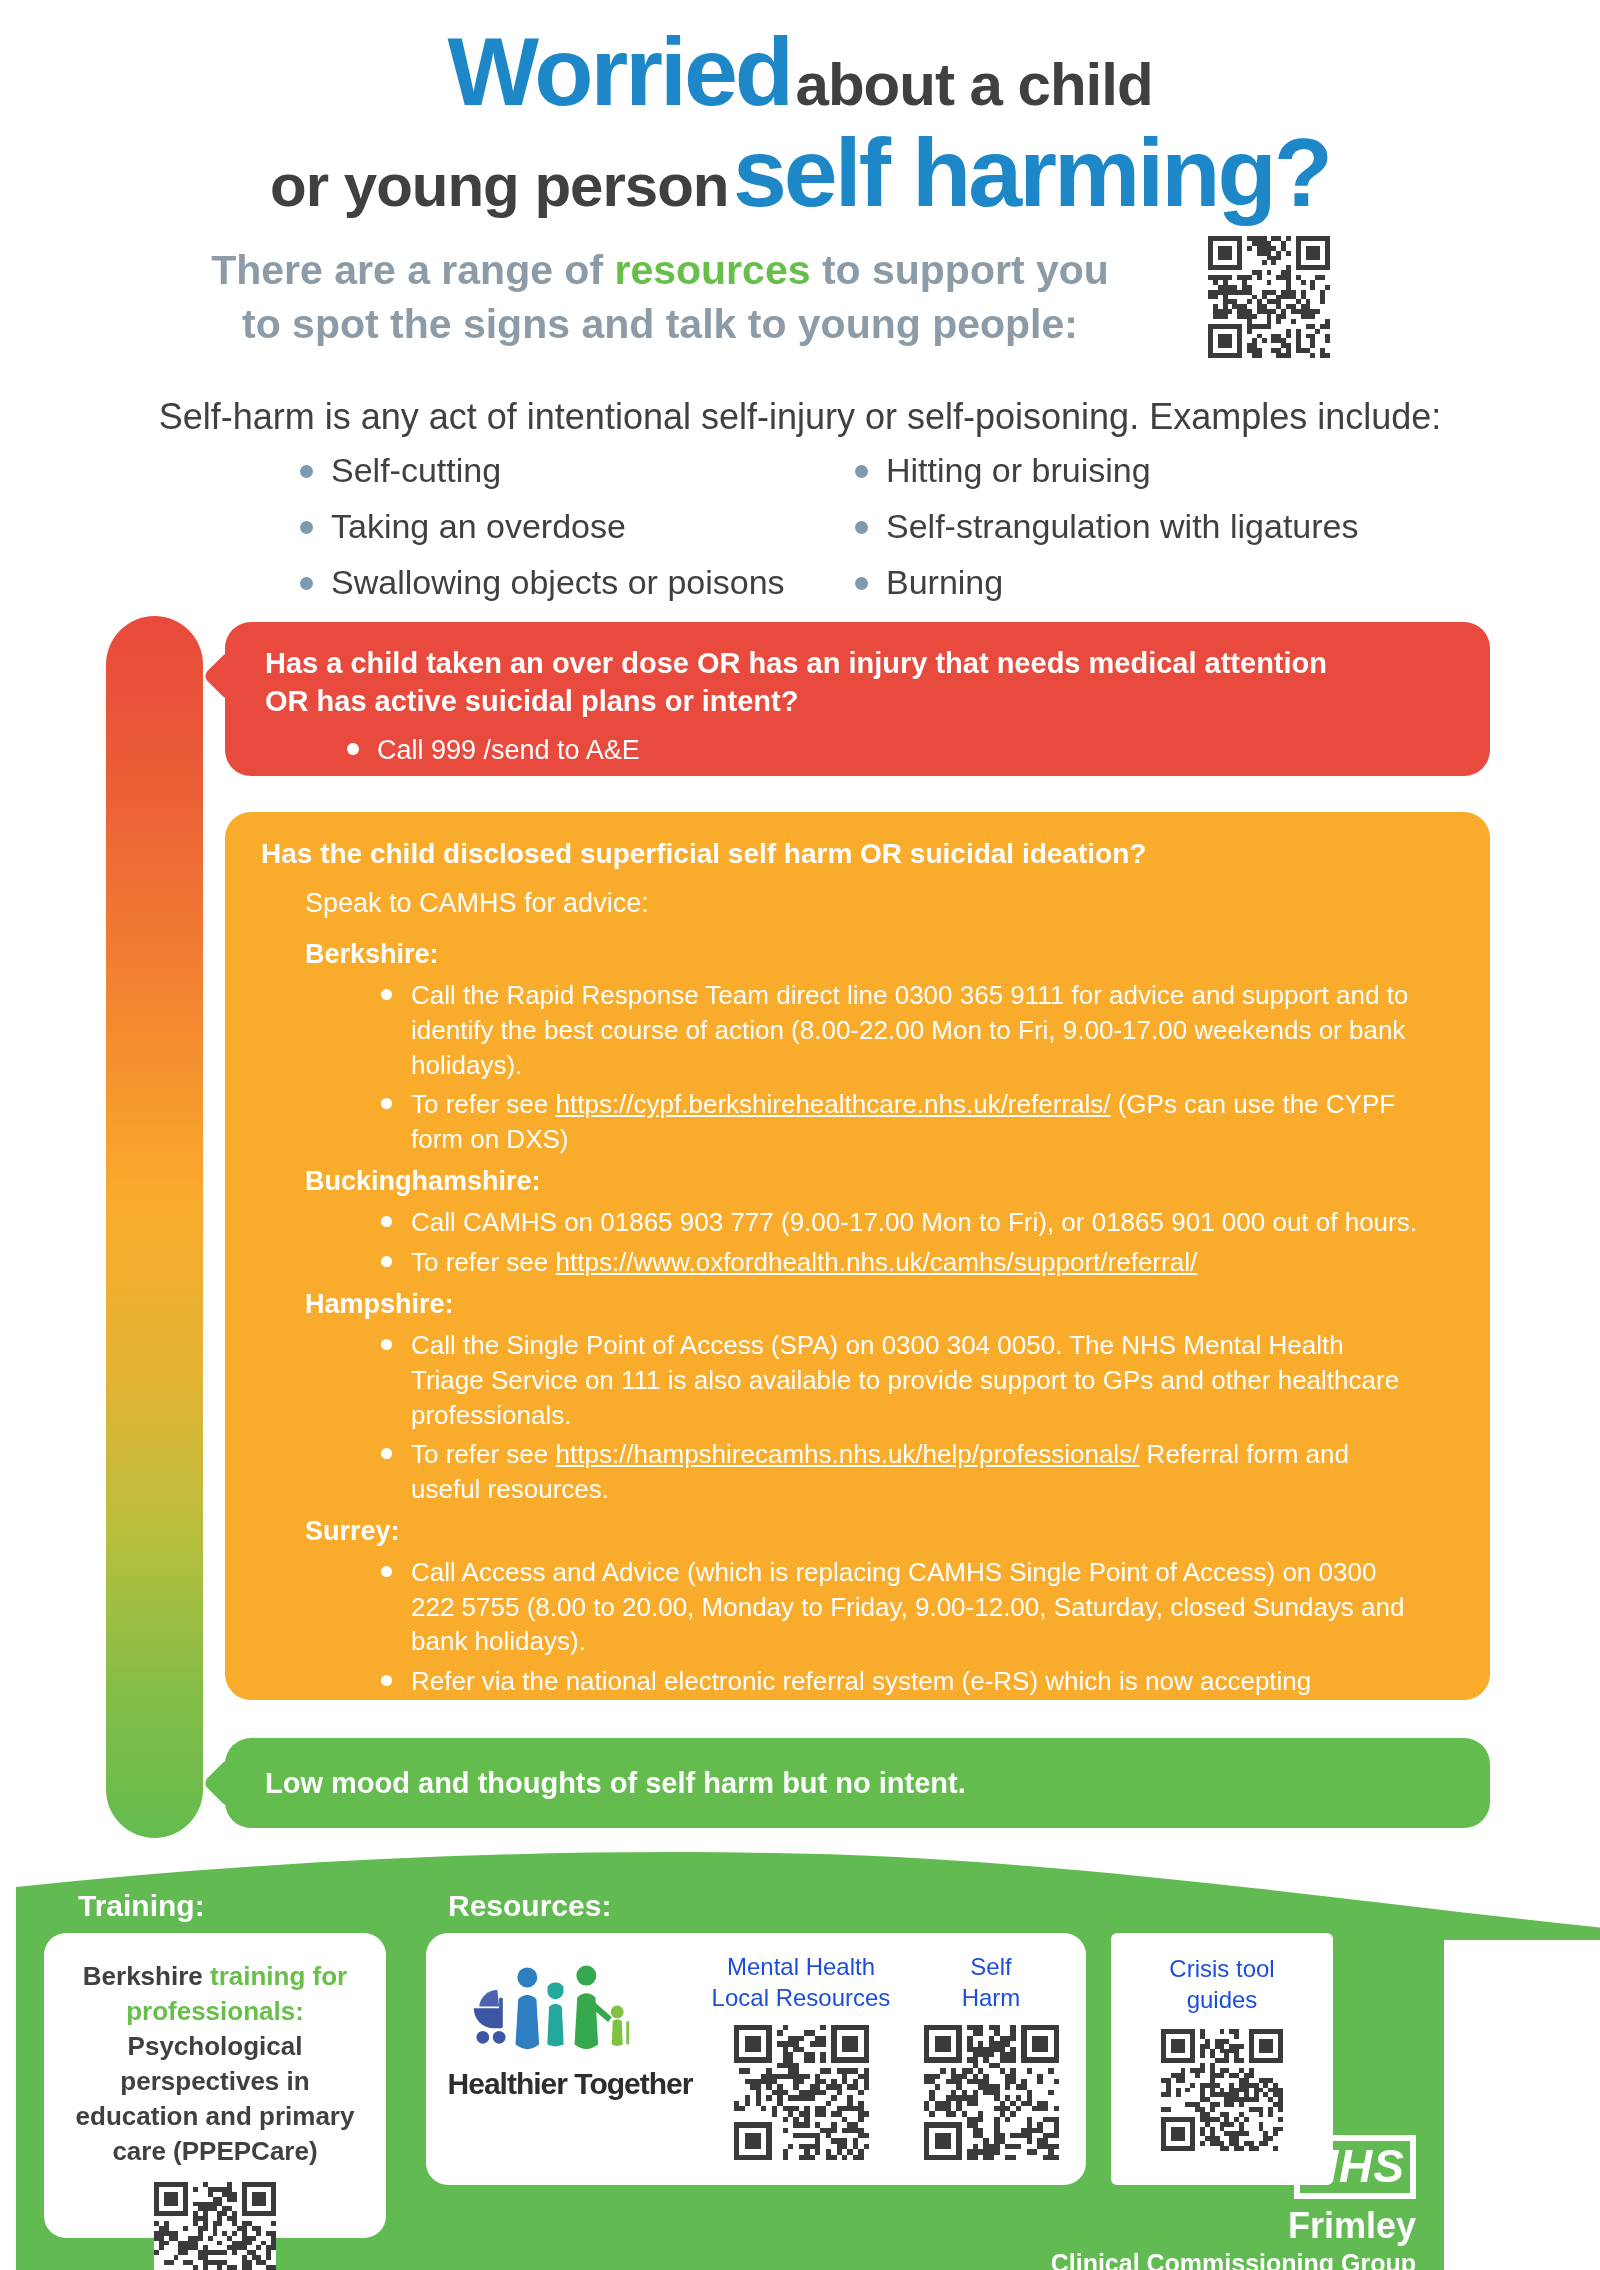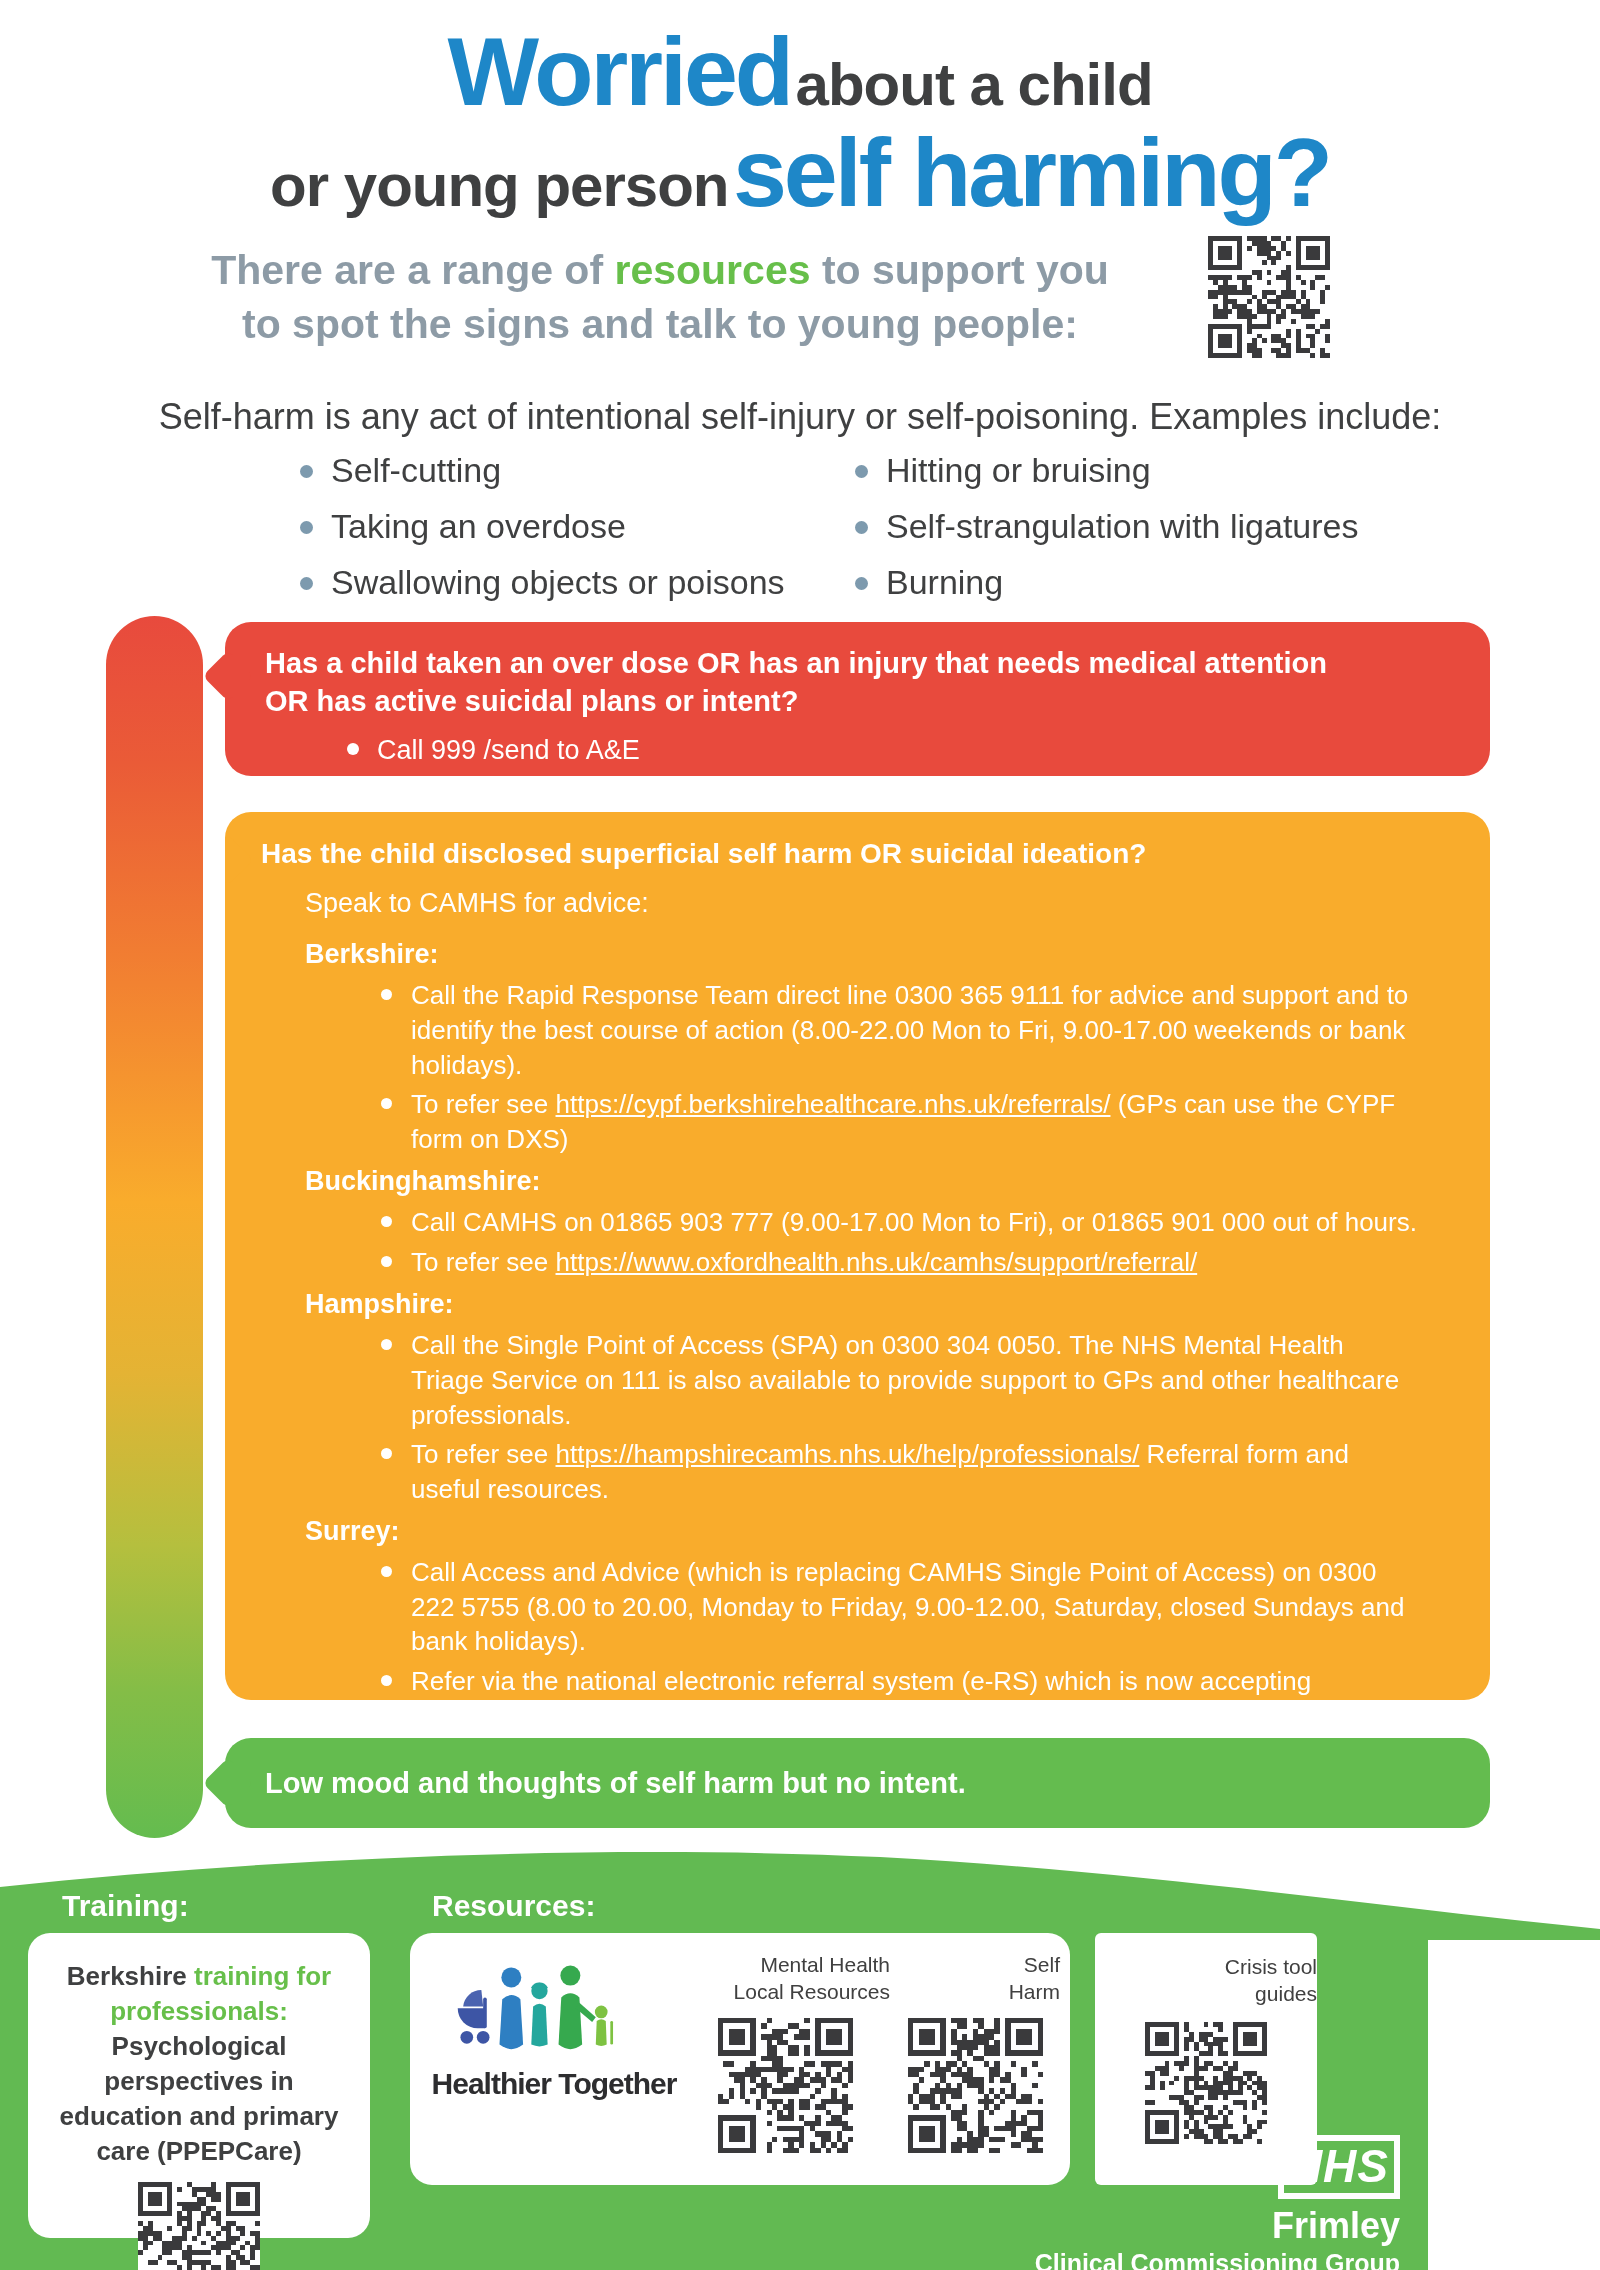--- a/index.html
+++ b/index.html
@@ -54,37 +54,37 @@
   .bubble-amber li::before{content:'';position:absolute;left:-30px;top:11px;width:11px;height:11px;
             border-radius:50%;background:#ffffff;}
   .u{text-decoration:underline;}
 
   .bubble-green{top:1738px;height:90px;background:#64bc4f;display:flex;align-items:center;
             padding:0 40px;}
   .bubble-green::before{top:27px;}
   .green-h{font-size:29px;font-weight:bold;}
 
   
-  .footer{position:absolute;left:0;top:1845px;width:1428px;height:425px;color:#ffffff;}
+  .footer{position:absolute;left:16px;top:1845px;width:1428px;height:425px;color:#ffffff;}
   .footer .band{position:absolute;top:88px;left:0;right:0;bottom:0;background:#62ba52;}
   .footer .crest{position:absolute;top:0;left:0;}
   .f-label{position:absolute;font-size:30px;font-weight:bold;z-index:3;}
   .f-label.training{left:62px;top:44px;}
   .f-label.resources{left:432px;top:44px;}
   .card{position:absolute;background:#ffffff;border-radius:22px;z-index:3;box-sizing:border-box;}
   .card-training{left:28px;top:88px;width:342px;height:305px;}
   .t-text{font-size:26px;color:#3f4041;text-align:center;padding:26px 16px 0;line-height:1.35;font-weight:bold;}
   .card-training .qr{width:122px;height:122px;margin:12px auto 0;}
   .card-resources{left:410px;top:88px;width:660px;height:252px;display:flex;align-items:flex-start;}
   .ht-logo{width:252px;padding:28px 0 0 18px;text-align:center;}
   .ht-name{font-size:30px;font-weight:bold;color:#2d2d2f;margin-top:2px;letter-spacing:-1px;}
   .res-col{text-align:center;margin-top:18px;}
   .res-col.mh{width:210px;}
   .res-col.sh{width:170px;}
-  .res-label{color:#404040;font-size:21px;line-height:1.3;white-space:pre-line;text-align:right;}
+  .res-label{color:#1d4ed8;font-size:24px;line-height:1.3;white-space:pre-line;}
   .res-col .qr{width:135px;height:135px;margin:12px auto 0;}
   .card-crisis{left:1095px;top:88px;width:222px;height:252px;text-align:center;border-radius:6px;}
   .card-crisis .res-label{padding-top:20px;}
   .card-crisis .qr{width:122px;height:122px;margin:14px auto 0;}
   .nhs-block{position:absolute;right:28px;top:290px;text-align:right;z-index:3;}
   .nhs-box{display:inline-block;border:6px solid #ffffff;padding:0 5px 2px;font-size:46px;
            font-style:italic;font-weight:bold;letter-spacing:1px;line-height:50px;}
   .nhs-org{font-size:36px;font-weight:bold;margin-top:6px;}
   .nhs-sub{font-size:25px;font-weight:bold;margin-top:2px;}
 

